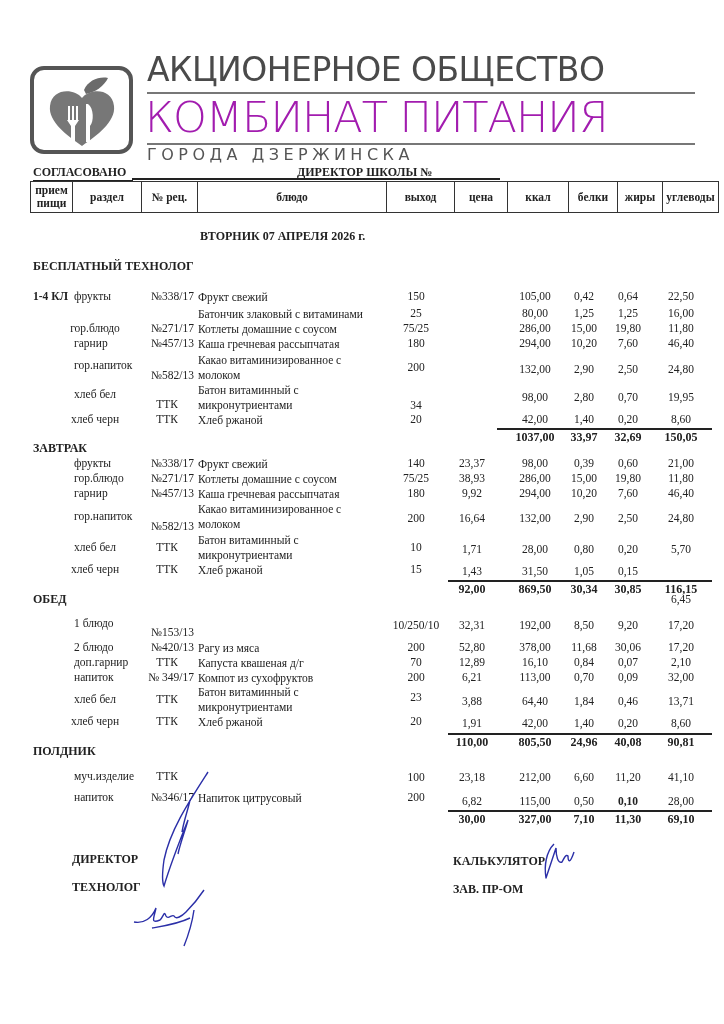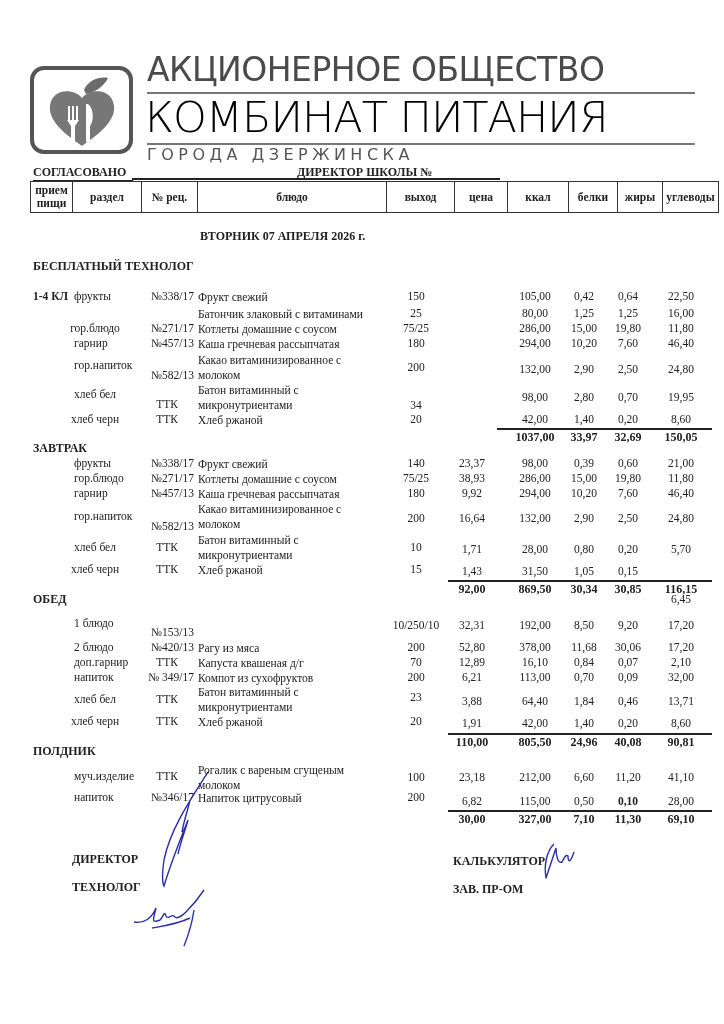--- a/index.html
+++ b/index.html
@@ -13,21 +13,21 @@
     border: 4px solid #555; border-radius: 14px; box-sizing: border-box;
   }
   .logo-box svg { position: absolute; left: 10px; top: 6px; }
   .org-line1 {
     position: absolute; left: 147px; top: 50px; font-family: "DejaVu Sans", sans-serif;
     font-size: 33px; color: #4a4a4a; letter-spacing: -0.5px; font-weight: 500; white-space: nowrap;
   }
   .org-rule1 { position: absolute; left: 147px; top: 92px; width: 548px; height: 2px; background: #777; }
   .org-line2 {
     position: absolute; left: 145px; top: 92px; font-family: "DejaVu Sans", sans-serif;
-    font-size: 43px; color: #000000; letter-spacing: -1px; white-space: nowrap; font-weight: 300;
+    font-size: 43px; color: #a21caf; letter-spacing: -1px; white-space: nowrap; font-weight: 300;
   }
   .org-rule2 { position: absolute; left: 147px; top: 143px; width: 548px; height: 2px; background: #777; }
   .org-line3 {
     position: absolute; left: 147px; top: 145px; font-family: "DejaVu Sans", sans-serif;
     font-size: 16px; color: #555; letter-spacing: 4.5px; white-space: nowrap;
   }
   .agree { position: absolute; left: 33px; top: 165px; font-weight: bold; font-size: 12px;
     border-bottom: 1.5px solid #222; width: 100px; white-space: nowrap; }
   .director-school { position: absolute; left: 297px; top: 165px; font-weight: bold; font-size: 12px; white-space: nowrap; }
   .director-school-line { position: absolute; left: 300px; top: 178px; width: 200px; height: 1.5px; background: #222; }
@@ -336,21 +336,20 @@
   <span class="c-kcal">805,50</span>
   <span class="c-prot">24,96</span>
   <span class="c-fat">40,08</span>
   <span class="c-carb">90,81</span>
 </div>
 
 <div class="section-title" style="top:744px;">ПОЛДНИК</div>
 <div class="row" style="top:763px; height:32px;">
   <span class="c-sec" style="top:7px;">муч.изделие</span>
   <span class="c-rec" style="top:7px; width:38px; text-align:center; left:148px;">ТТК</span>
-  <span class="c-dish" style="width:180px;">Рогалик с вареным сгущеным молоком</span>
   <span class="c-out" style="top:8px;">100</span>
   <span class="c-price" style="top:8px;">23,18</span>
   <span class="c-kcal" style="top:8px;">212,00</span>
   <span class="c-prot" style="top:8px;">6,60</span>
   <span class="c-fat" style="top:8px;">11,20</span>
   <span class="c-carb" style="top:8px;">41,10</span>
 </div>
 <div class="row" style="top:791px;">
   <span class="c-sec">напиток</span>
   <span class="c-rec">№346/17</span>

